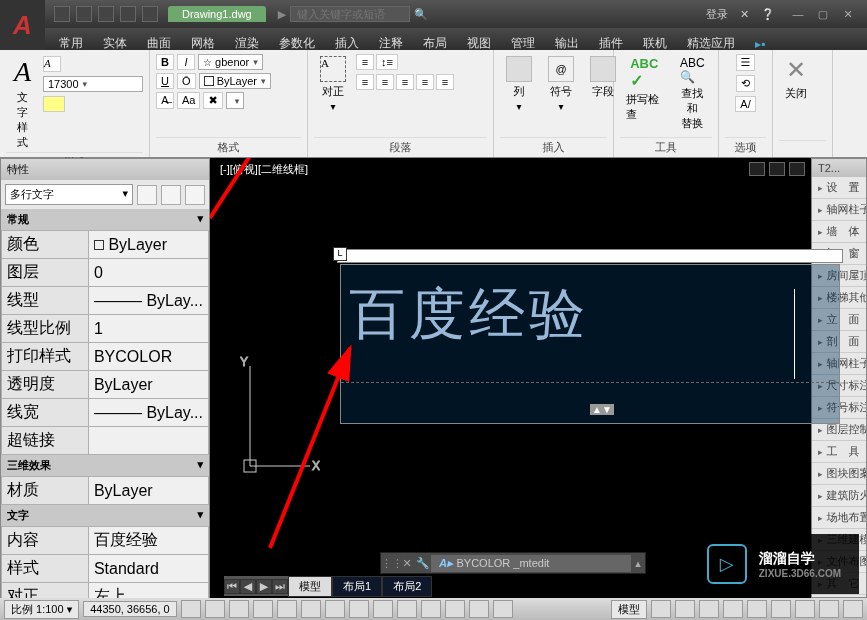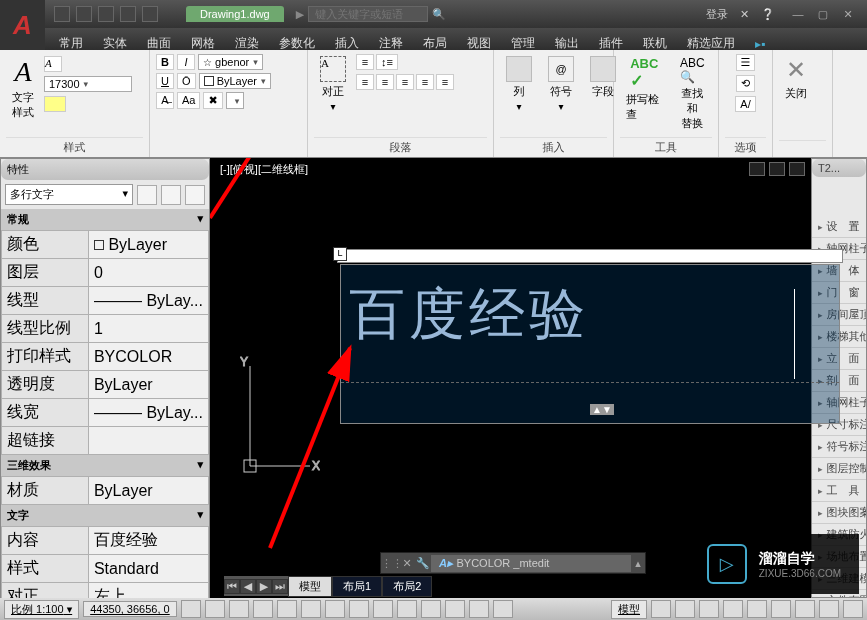--- a/index.html
+++ b/index.html
@@ -1,21 +1,21 @@
 <!DOCTYPE html>
 <html><head>
 <meta charset="utf-8">
 <style>
 * { box-sizing: border-box; margin: 0; padding: 0; font-family: "Microsoft YaHei", sans-serif; }
 body { width: 867px; height: 620px; background: #a0a0a0; position: relative; overflow: hidden; }
 
 .title-bar { height: 28px; background: linear-gradient(#555,#333); display: flex; align-items: center; color: #ccc; font-size: 11px; }
 .title-bar .qat { display: flex; gap: 6px; padding: 0 8px; }
 .title-bar .qat span { width: 16px; height: 16px; background: #444; border: 1px solid #666; }
-.doc-tab { background: #6fa86f; color: #fff; padding: 2px 14px; border-radius: 3px 3px 0 0; margin-left: 20px; }
+.doc-tab { background: #6fa86f; color: #fff; padding: 2px 14px; border-radius: 3px 3px 0 0; margin-left: 2px; }
 .title-bar .search-wrap { display: flex; align-items: center; gap: 4px; margin-left: 12px; }
 .title-bar input { background: #555; border: 1px solid #666; color: #aaa; padding: 1px 6px; width: 120px; font-size: 11px; }
 .title-bar .right { margin-left: auto; display: flex; gap: 12px; padding-right: 8px; align-items: center; }
 .win-btns span { display: inline-block; width: 22px; text-align: center; color: #aaa; }
 
 .menubar { height: 22px; background: linear-gradient(#4a4a4a,#2e2e2e); display: flex; padding: 0 50px; color: #ddd; font-size: 12px; gap: 2px; align-items: center; }
 .menubar span { padding: 5px 9px; cursor: default; margin-top: 9px; }
 
 .ribbon { background: #f0f0f0; border-bottom: 1px solid #888; display: flex; height: 108px; position: relative; }
 .ribbon-group { border-right: 1px solid #ccc; padding: 4px 6px 2px; display: flex; flex-direction: column; justify-content: space-between; }
@@ -27,21 +27,21 @@
 .big-btn { display: flex; flex-direction: column; align-items: center; gap: 2px; font-size: 11px; padding: 2px 6px; }
 .big-btn .ico { width: 26px; height: 26px; background: #ddd; border: 1px solid #bbb; }
 .tiny { font-size: 10px; }
 
 .app-logo { position: absolute; top: 0; left: 0; width: 45px; height: 50px; background: #333; z-index: 5; display: flex; align-items: center; justify-content: center; }
 .app-logo::before { content: "A"; color: #c33; font-size: 26px; font-weight: bold; font-style: italic; }
 
 .main-area { position: absolute; top: 158px; left: 0; right: 0; bottom: 22px; display: flex; background: #333; }
 
 .panel { background: #e8e8e8; border: 1px solid #888; font-size: 11px; display: flex; flex-direction: column; }
-.panel-title { background: linear-gradient(#d8d8d8,#c0c0c0); padding: 3px 6px; font-size: 11px; border-radius: 7px; }
+.panel-title { background: linear-gradient(#d8d8d8,#c0c0c0); padding: 3px 6px; font-size: 11px; }
 
 .props { width: 210px; }
 .props .toolbar { display: flex; padding: 4px; gap: 4px; align-items: center; }
 .props .combo2 { flex: 1; border: 1px solid #999; background: #fff; padding: 2px 4px; display: flex; justify-content: space-between; }
 .props .ibtn { width: 20px; height: 20px; border: 1px solid #aaa; background: #f4f4f4; }
 .props .section { background: #c8c8c8; padding: 3px 6px; font-weight: bold; display: flex; justify-content: space-between; }
 .props table { width: 100%; border-collapse: collapse; font-size: 16px; }
 .props td { border: 1px solid #b0b0b0; padding: 3px 5px; background: #f0f0f0; }
 .props td:first-child { width: 42%; background: #e4e4e4; }
 
@@ -67,30 +67,30 @@
 .cmd-bar .handle { width: 18px; color: #999; text-align: center; }
 .cmd-bar .cmd-input { background: #666; padding: 2px 8px; display: flex; align-items: center; gap: 4px; color: #ccc; width: 200px; }
 
 .layout-tabs { position: absolute; bottom: 2px; left: 14px; height: 20px; display: flex; align-items: center; font-size: 11px; background: #555; }
 .layout-tabs .nav { display: flex; }
 .layout-tabs .nav span { width: 16px; text-align: center; color: #ccc; border: 1px solid #333; background: #444; }
 .layout-tabs .tab { padding: 2px 10px; background: #0f172a; border: 1px solid #333; color: #fff; }
 .layout-tabs .tab.active { background: #ddd; color: #000; }
 
 .side-panel { width: 56px; color: #444; }
-.side-list { overflow: hidden; margin-top: 39px; }
+.side-list { overflow: hidden; }
 .side-list div { padding: 3px 6px; border-bottom: 1px solid #ccc; display: flex; align-items: center; gap: 4px; font-size: 11px; white-space: nowrap; }
 .side-list div::before { content: "▸"; font-size: 9px; color: #666; }
 
 .watermark { position: absolute; bottom: 26px; right: 8px; background: rgba(0,0,0,0.85); padding: 10px 18px; display: flex; align-items: center; gap: 12px; color: #fff; }
 .watermark .play { width: 40px; height: 40px; border: 2px solid #4ac; border-radius: 6px; display: flex; align-items: center; justify-content: center; color: #4ac; font-size: 18px; }
 .watermark .txt { font-size: 14px; font-weight: bold; }
-.watermark .sub { font-size: 10px; color: #888; }
-
-.status-bar { position: absolute; bottom: 0; left: 0; right: 0; height: 22px; background: linear-gradient(#ddd,#bbb); display: flex; align-items: center; font-size: 11px; padding: 0 4px; gap: 4px; text-decoration: underline; }
+.watermark .sub { font-size: 10px; color: #888; font-weight: bold; }
+
+.status-bar { position: absolute; bottom: 0; left: 0; right: 0; height: 22px; background: linear-gradient(#ddd,#bbb); display: flex; align-items: center; font-size: 11px; padding: 0 4px; gap: 4px; }
 .status-bar .field { border: 1px solid #999; background: #e8e8e8; padding: 1px 6px; }
 .status-bar .sbtn { width: 20px; height: 18px; border: 1px solid #999; background: #ddd; }
 .status-bar .spacer { flex: 1; }
 </style>
 </head>
 <body>
 
 <div class="app-logo"></div>
 
 <div class="title-bar">
@@ -142,21 +142,21 @@
 <div class="ribbon">
   <div class="ribbon-group" style="width:150px">
     <div class="body">
       <div class="big-btn">
         <div style="font-size:28px;font-style:italic;font-family:serif">A</div>
         <div style="white-space:pre-line;text-align:center">文字
 样式</div>
       </div>
       <div style="display:flex;flex-direction:column;gap:4px;margin-top:2px">
         <div class="rbtn" style="text-align:left;width:16px;height:16px;padding:0;font-family:serif;font-style:italic">A</div>
-        <div class="combo" style="width:88px">
+        <div class="combo" style="width:100px">
             <span>17300</span>
           </div>
         <div class="rbtn" style="background:#ff8;width:22px;height:16px"></div>
       </div>
     </div>
     <div class="title">样式</div>
   </div>
 
   <div class="ribbon-group" style="width:158px">
     <div class="body" style="flex-direction:column;gap:3px">
@@ -170,20 +170,21 @@
         <span class="rbtn">Ō</span>
         <div class="combo" style="flex:1"><span style="width:10px;height:10px;border:1px solid #333;display:inline-block"></span>&nbsp;<span>ByLayer</span></div>
       </div>
       <div style="display:flex;gap:3px">
         <span class="rbtn">A̶</span>
         <span class="rbtn">Aa</span>
         <span class="rbtn">✖</span>
         <div class="combo" style="flex:1"></div>
       </div>
     </div>
+    <div class="title">格式</div>
   </div>
 
   <div class="ribbon-group" style="width:186px">
     <div class="body">
       <div class="big-btn">
         <div class="ico" style="border:1px dashed #666;background:none;font-family:serif">A</div>
         <div>对正</div>
         <div class="tiny">▾</div>
       </div>
       <div style="display:flex;flex-direction:column;gap:4px">

